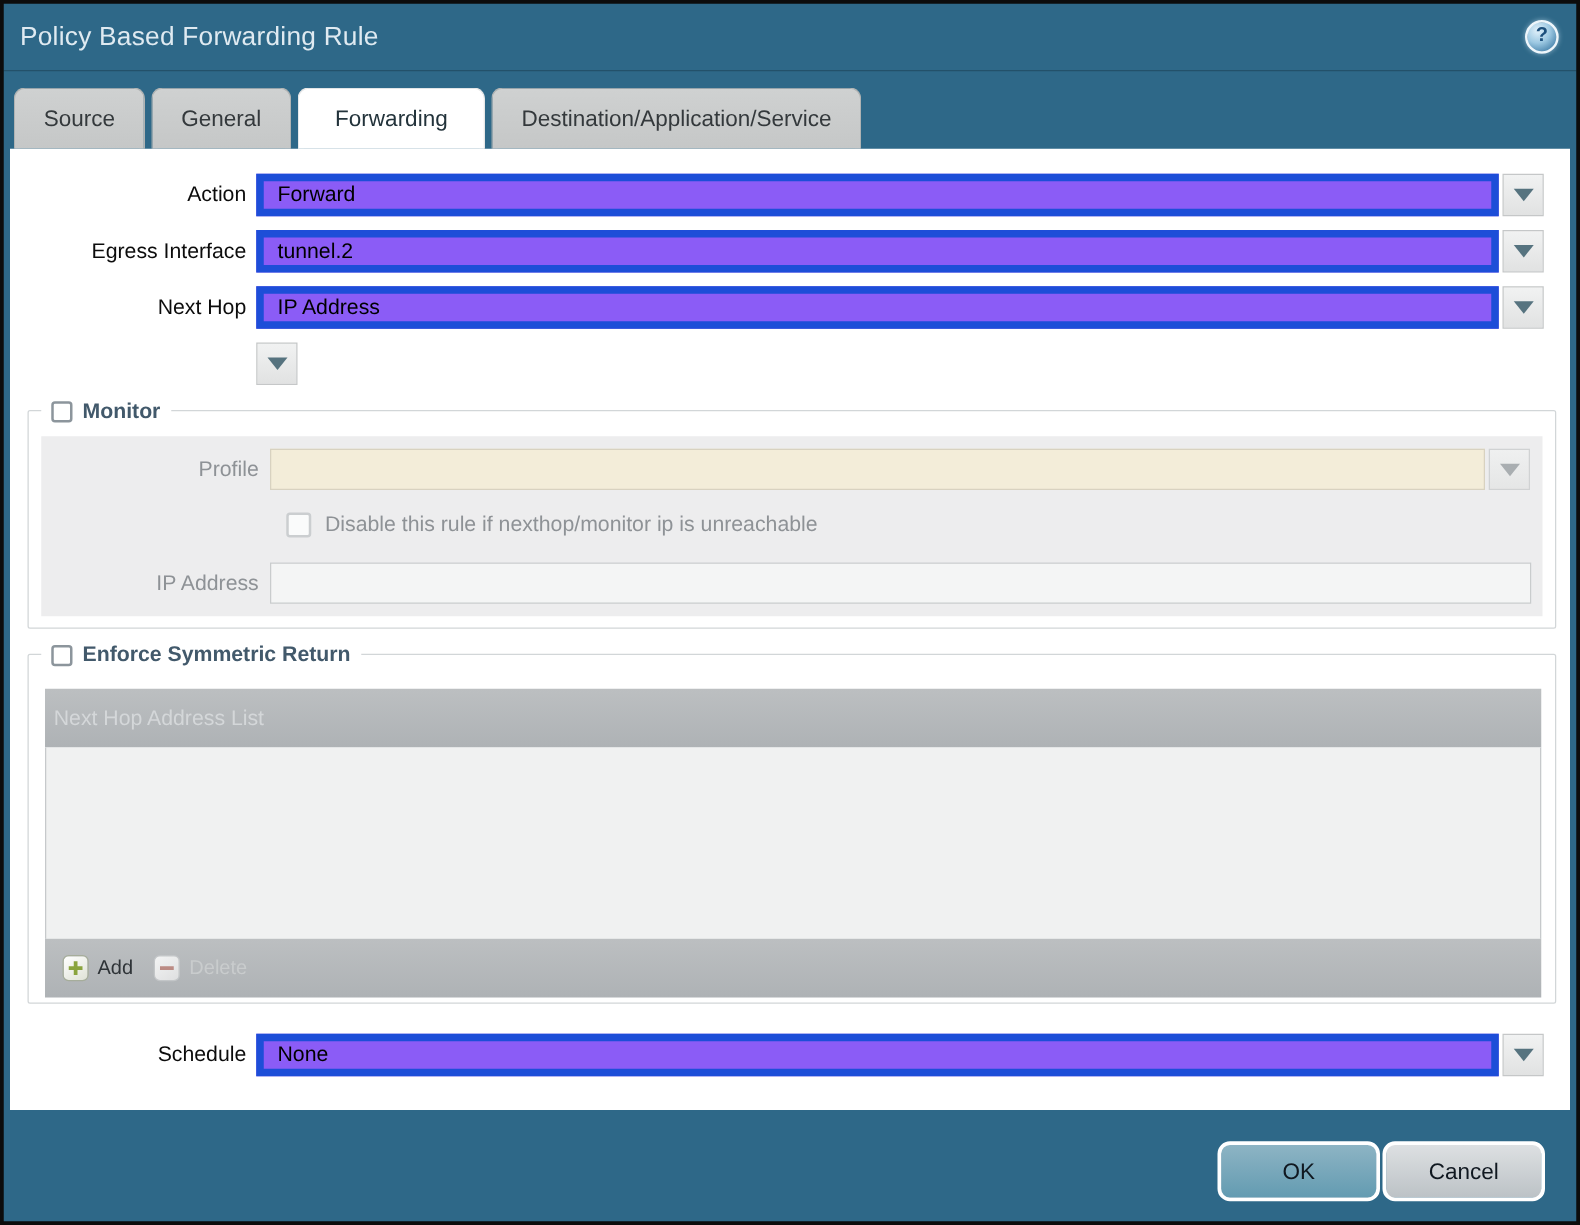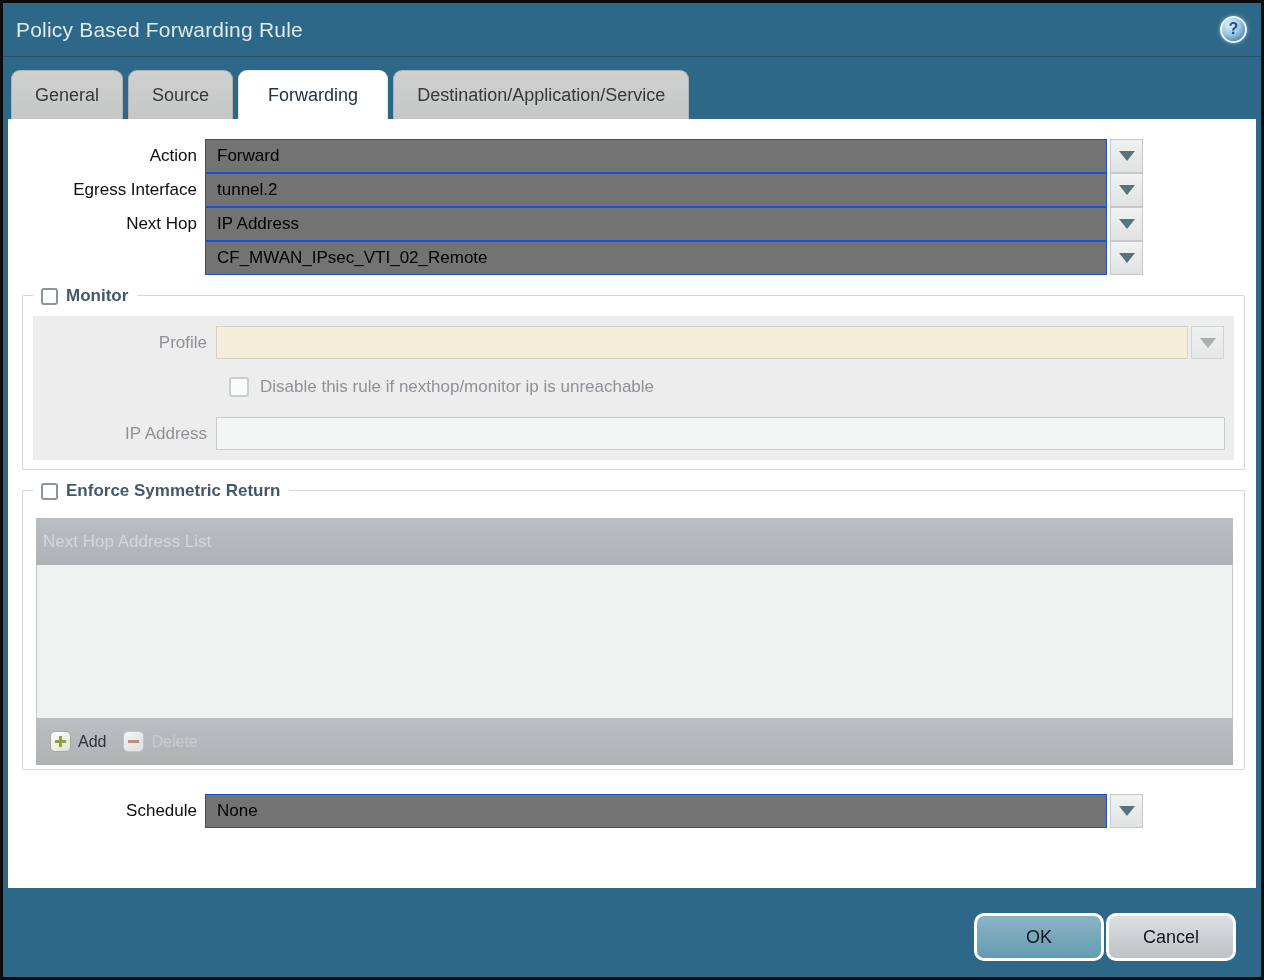--- a/index.html
+++ b/index.html
@@ -60,28 +60,28 @@
     color: #23333b;
   }
   
   .content {
     height: 769px; flex: none;
     margin: 0 5px;
     background: #ffffff;
     padding-top: 20px;
     overflow: hidden;
   }
-  .frow { display: flex; align-items: center; height: 34px; margin-bottom: 0; }
+  .frow { display: flex; align-items: center; height: 34px; margin-bottom: 11px; }
   .frow .lbl {
     width: 197px; flex: none; text-align: right; padding-right: 8px;
     font-size: 17px; color: #0c0c0c;
   }
   .valbox {
-    width: 902px; height: 34px; flex: none;
-    border: 1px solid #1d4ed8; background: #737373;
+    width: 994px; height: 34px; flex: none;
+    border: 6px solid #1d4ed8; background: #8b5cf6;
     display: flex; align-items: center; padding-left: 11px;
     font-size: 17px; color: #000; margin-right: 3px;
     cursor: pointer;
   }
   .dropbtn {
     width: 33px; height: 34px; flex: none;
     background: linear-gradient(#f1f2f2, #e1e2e2);
     border: 1px solid #c5c7c8;
     display: flex; align-items: center; justify-content: center;
     cursor: pointer;
@@ -194,22 +194,22 @@
 <div class="dialog">
 
   <div class="titlebar">
     <div class="title">Policy Based Forwarding Rule</div>
     <div class="help-btn">
       <span>?</span>
     </div>
   </div>
 
   <div class="tabbar">
+    <div class="tab">Source</div>
     <div class="tab">General</div>
-    <div class="tab">Source</div>
     <div class="tab active">Forwarding</div>
     <div class="tab">Destination/Application/Service</div>
   </div>
 
   <div class="content">
 
     <div class="frow">
       <div class="lbl">Action</div>
       <div class="valbox">Forward</div>
       <div class="dropbtn">
@@ -228,21 +228,20 @@
     <div class="frow">
       <div class="lbl">Next Hop</div>
       <div class="valbox">IP Address</div>
       <div class="dropbtn">
         <div class="arrow-down"></div>
       </div>
     </div>
 
     <div class="frow">
       <div class="lbl"></div>
-      <div class="valbox">CF_MWAN_IPsec_VTI_02_Remote</div>
       <div class="dropbtn">
         <div class="arrow-down"></div>
       </div>
     </div>
 
     <div class="fieldset">
       <div class="legend">
         <div class="cbx"></div>
         <div class="sect-label">Monitor</div>
       </div>

